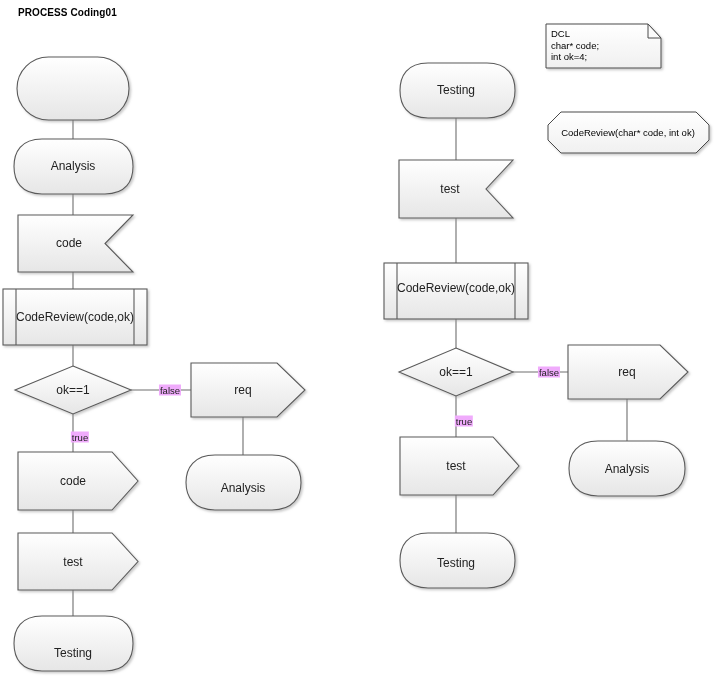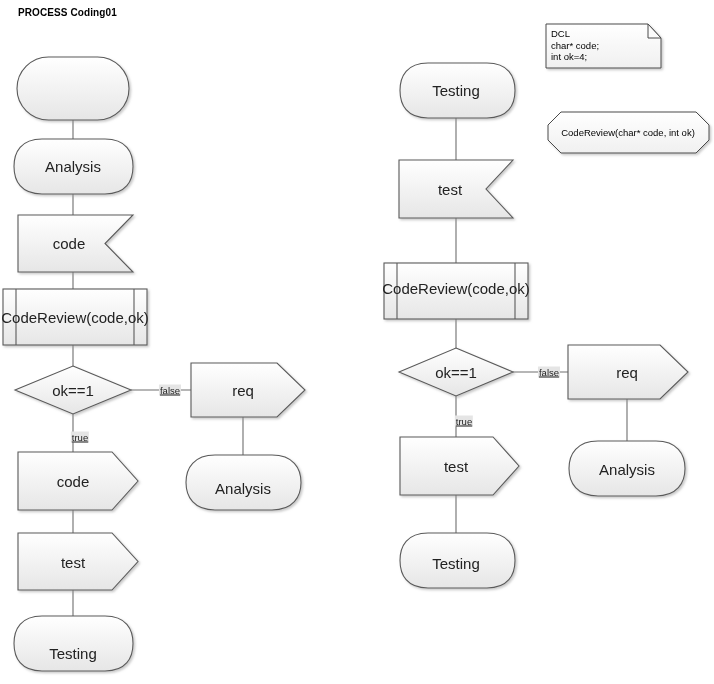--- a/index.html
+++ b/index.html
@@ -28,36 +28,35 @@
     left: 18px;
     top: 7px;
     font-size: 10px;
     font-weight: bold;
     letter-spacing: 0.1px;
     color: #000000;
     white-space: nowrap;
   }
   .node-label {
     position: absolute;
-    font-size: 15px;
+    font-size: 12px;
     color: #222222;
     text-align: center;
     white-space: nowrap;
     transform: translate(-50%, -50%);
     pointer-events: none;
   }
   .edge-label {
     position: absolute;
     font-size: 9.5px;
     color: #222222;
     white-space: nowrap;
     transform: translate(-50%, -50%);
-    background: #e5e5e5;
+    background: #f0abfc;
     padding: 0 1px;
-    text-decoration: underline;
   }
   .note-text {
     position: absolute;
     font-size: 9.5px;
     line-height: 11.5px;
     color: #000000;
     white-space: pre;
   }
   .note-text.centered {
     transform: translate(-50%, -50%);

